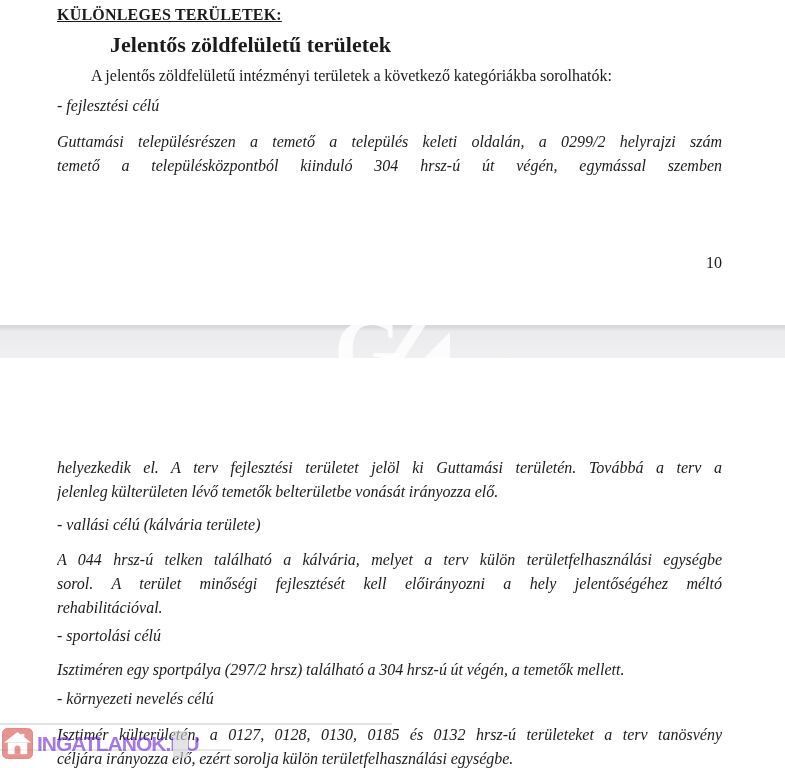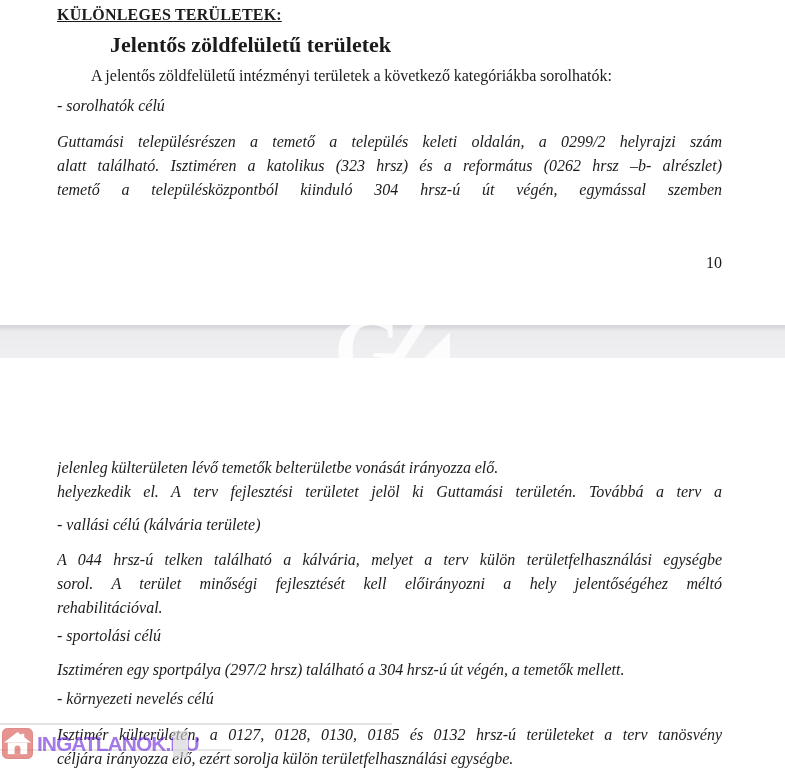--- a/index.html
+++ b/index.html
@@ -53,39 +53,38 @@
 <body>
 
 <div id="page">
 
   <div class="abs h1" style="left:57px;top:6px;">KÜLÖNLEGES TERÜLETEK:</div>
 
   <div class="abs h2" style="left:110px;top:32px;">Jelentős zöldfelületű területek</div>
 
   <div class="abs body-text" style="left:57px;top:64px;width:680px;margin-left:34px;">A jelentős zöldfelületű intézményi területek a következő kategóriákba sorolhatók:</div>
 
-  <div class="abs italic" style="left:57px;top:97px;">- sorolhatók célú</div>
+  <div class="abs italic" style="left:57px;top:97px;">- fejlesztési célú</div>
 
   <div class="abs para body-text" style="top:130px;">
     <div class="line j">Guttamási településrészen a temető a település keleti oldalán, a 0299/2 helyrajzi szám</div>
-    <div class="line j">alatt található. Isztiméren a katolikus (323 hrsz) és a református (0262 hrsz –b- alrészlet)</div>
     <div class="line j">temető a településközpontból kiinduló 304 hrsz-ú út végén, egymással szemben</div>
   </div>
 
   <div class="abs pagenum" style="right:63px;top:254px;">10</div>
 
   <div class="abs band">
     <span class="band-g">G</span>
     <span class="band-slash"></span>
     <span class="band-wedge"></span>
   </div>
 
   <div class="abs para body-text" style="top:456px;">
+    <div class="line j">helyezkedik el. A terv fejlesztési területet jelöl ki Guttamási területén. Továbbá a terv a</div>
     <div class="line l">jelenleg külterületen lévő temetők belterületbe vonását irányozza elő.</div>
-    <div class="line j">helyezkedik el. A terv fejlesztési területet jelöl ki Guttamási területén. Továbbá a terv a</div>
   </div>
 
   <div class="abs italic" style="left:57px;top:516px;">- vallási célú (kálvária területe)</div>
 
   <div class="abs para body-text" style="top:548px;">
     <div class="line j">A 044 hrsz-ú telken található a kálvária, melyet a terv külön területfelhasználási egységbe</div>
     <div class="line j">sorol. A terület minőségi fejlesztését kell előirányozni a hely jelentőségéhez méltó</div>
     <div class="line l">rehabilitációval.</div>
   </div>
 

